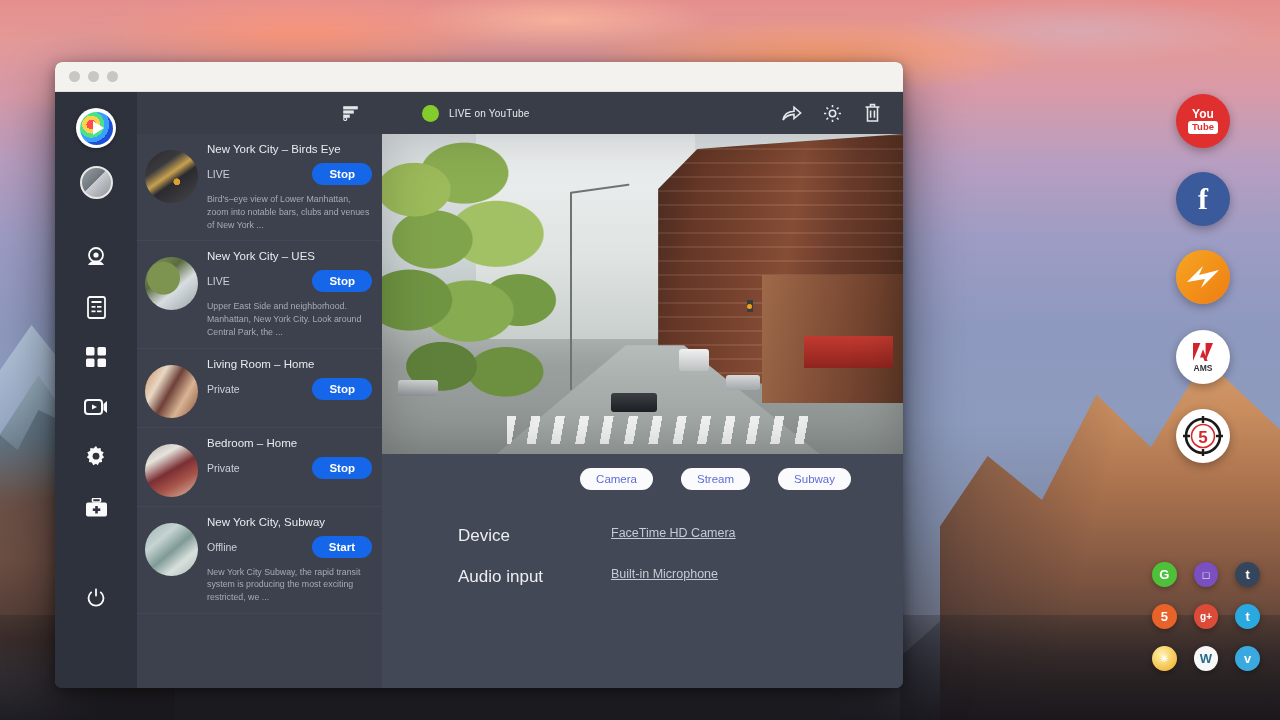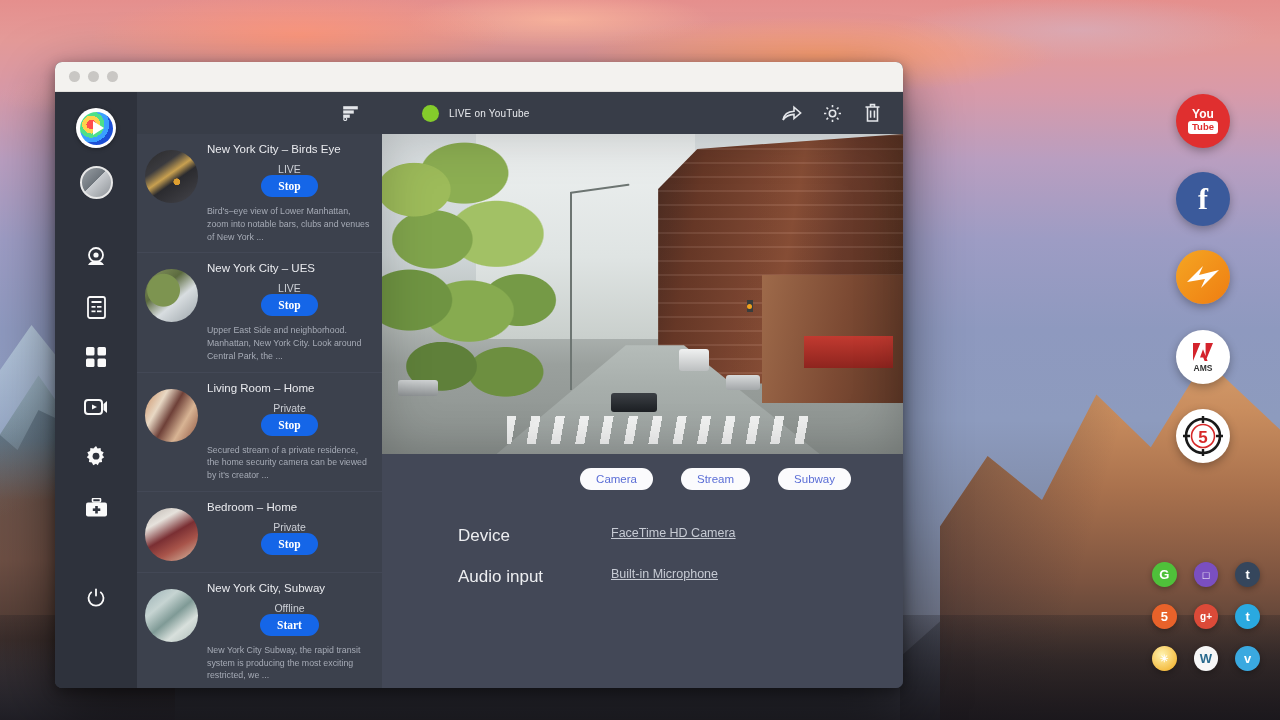--- a/index.html
+++ b/index.html
@@ -138,26 +138,26 @@
       radial-gradient(circle at 35% 40%, #7d9450 0 34%, rgba(125,148,80,0) 36%),
       linear-gradient(140deg,#8a9a62 0%,#5c6b3f 35%,#d8dde0 60%,#9aa3a8 100%); }
   .th3 { background:
       linear-gradient(120deg,#c98a5e 0%,#e8d8c4 28%,#6e4038 48%,#d8b494 70%,#8a4f3c 100%); }
   .th4 { background:
       linear-gradient(150deg,#b8b0aa 0%,#e6e2dc 26%,#7a2f33 50%,#a8544a 70%,#d9c0a8 100%); }
   .th5 { background:
       linear-gradient(140deg,#9ab0b4 0%,#c6d4d2 30%,#7f9a96 52%,#d8e0dc 72%,#a8b8b4 100%); }
   .cam-body { flex: 1; min-width: 0; }
   .cam-title { color: #e9eaee; font-size: 11.5px; margin-bottom: 8px; }
-  .cam-statusline { display: flex; align-items: center; justify-content: space-between; margin-bottom: 8px; flex-direction: column; }
+  .cam-statusline { display: flex; align-items: center; justify-content: space-between; margin-bottom: 8px; }
   .cam-status { color: #cdd0d7; font-size: 10.5px; }
   .btn-action {
     background: #1566e8; color: #fff; border: none; border-radius: 13px;
     font-size: 11.5px; font-weight: bold; padding: 5px 17px; cursor: pointer;
-    font-family: Liberation Serif, serif;
+    font-family: Liberation Sans, sans-serif;
   }
   .cam-desc { color: #a6abb6; font-size: 8.8px; line-height: 1.45; }
   #add-camera {
     display: flex; align-items: center; justify-content: center; gap: 9px;
     padding: 27px 0 0 0; cursor: pointer;
   }
 
   
   #main-col { flex: 1; background: #434857; display: flex; flex-direction: column; }
   #main-head {
@@ -391,21 +391,20 @@
           </div>
 
           <div class="cam-row">
             <div class="cam-thumb th3"></div>
             <div class="cam-body">
               <div class="cam-title">Living Room – Home</div>
               <div class="cam-statusline">
                 <span class="cam-status">Private</span>
                 <button class="btn-action">Stop</button>
               </div>
-              <div class="cam-desc">Secured stream of a private residence, the home security camera can be viewed by it's creator ...</div>
             </div>
           </div>
 
           <div class="cam-row">
             <div class="cam-thumb th4"></div>
             <div class="cam-body">
               <div class="cam-title">Bedroom – Home</div>
               <div class="cam-statusline">
                 <span class="cam-status">Private</span>
                 <button class="btn-action">Stop</button>

